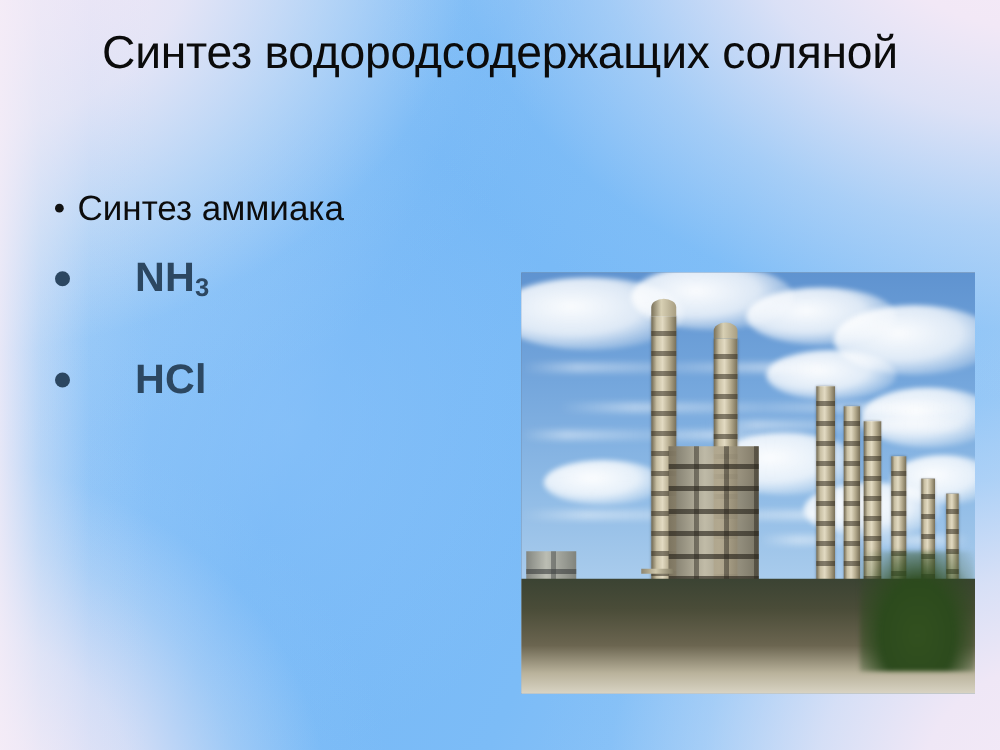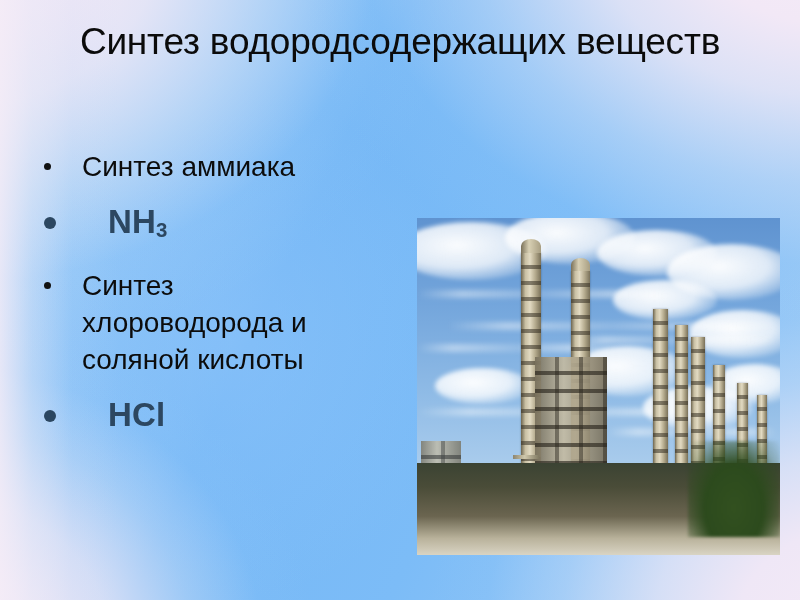--- a/index.html
+++ b/index.html
@@ -88,21 +88,21 @@
     align-items: flex-start;
   }
   .dot {
     flex: 0 0 auto;
     border-radius: 50%;
     background: #111;
   }
   .b-text { flex: 1 1 auto; }
 
   
-  .bullet-plain { margin-bottom: 2px; gap: 20px; }
+  .bullet-plain { margin-bottom: 2px; }
   .bullet-plain .dot {
     width: 7px; height: 7px;
     margin-top: 15px;
     margin-right: 11px;
     background: #121212;
   }
   .bullet-plain .b-text {
     font-size: 28px;
     line-height: 37px;
     color: #0c0c0c;
@@ -223,42 +223,38 @@
 <div id="slide">
 
   <div class="bg-layer bg-base"></div>
   <div class="bg-layer bg-glow"></div>
   <div class="bg-layer bg-corner-tl"></div>
   <div class="bg-layer bg-corner-tr"></div>
   <div class="bg-layer bg-corner-bl"></div>
   <div class="bg-layer bg-corner-br"></div>
   <div class="bg-layer bg-left-wash"></div>
 
-  <div id="title">Синтез водородсодержащих веществ</div>
+  <div id="title">Синтез водородсодержащих соляной</div>
 
   <div id="bullets">
 
     <div class="bullet-row bullet-plain">
       <span class="dot"></span>
       <span class="b-text">Синтез аммиака</span>
     </div>
 
     <div class="spacer-sm"></div>
 
     <div class="bullet-row bullet-formula">
       <span class="dot"></span>
       <span class="b-text"><span>NH</span><sub>3</sub></span>
     </div>
 
     <div class="spacer-md"></div>
 
-    <div class="bullet-row bullet-plain">
-      <span class="dot"></span>
-      <span class="b-text">Синтез хлороводорода и соляной кислоты</span>
-    </div>
 
     <div class="spacer-sm"></div>
 
     <div class="bullet-row bullet-formula">
       <span class="dot"></span>
       <span class="b-text"><span>HCl</span><sub></sub></span>
     </div>
 
   </div>
 

